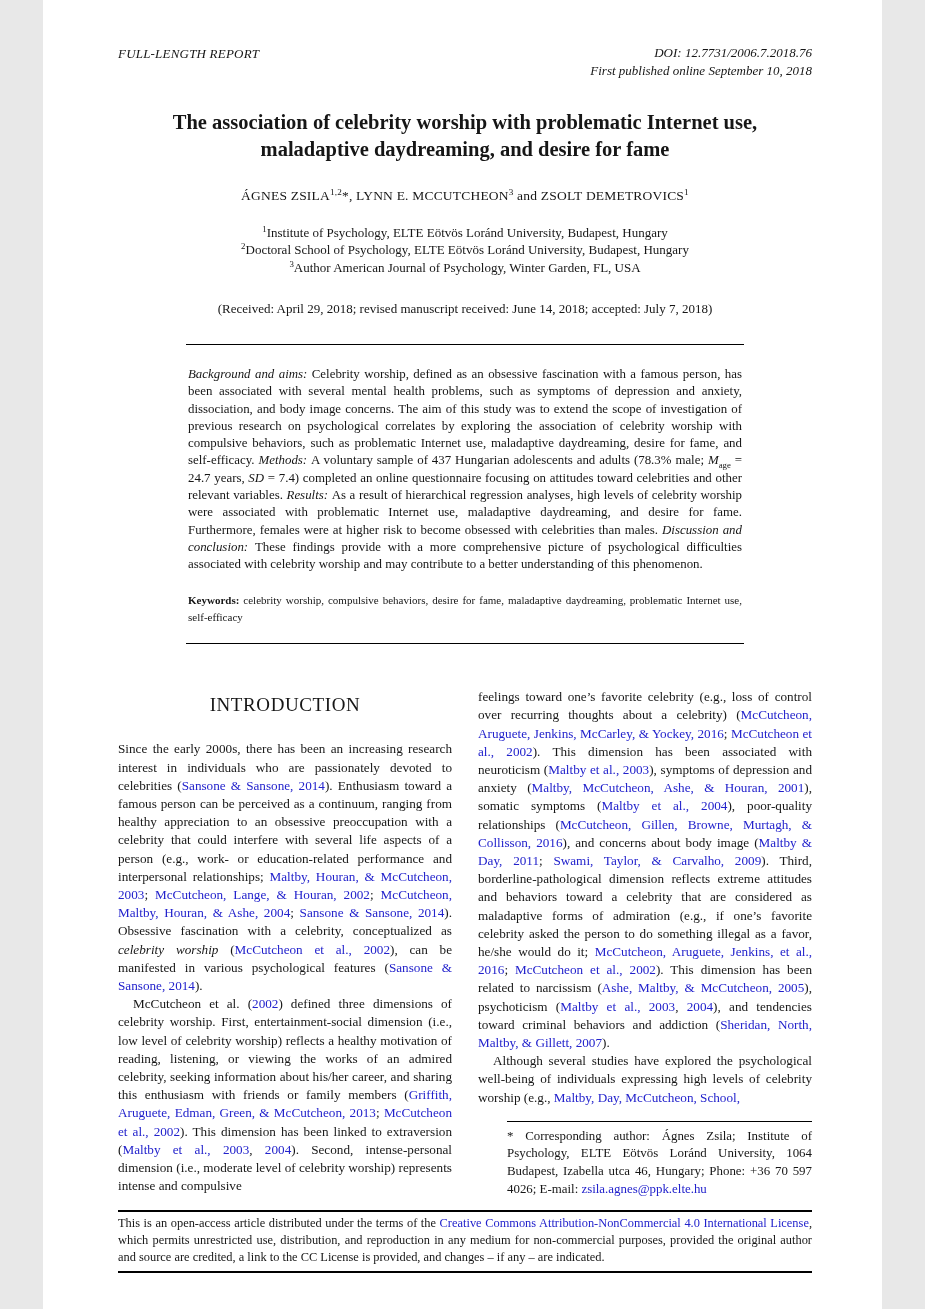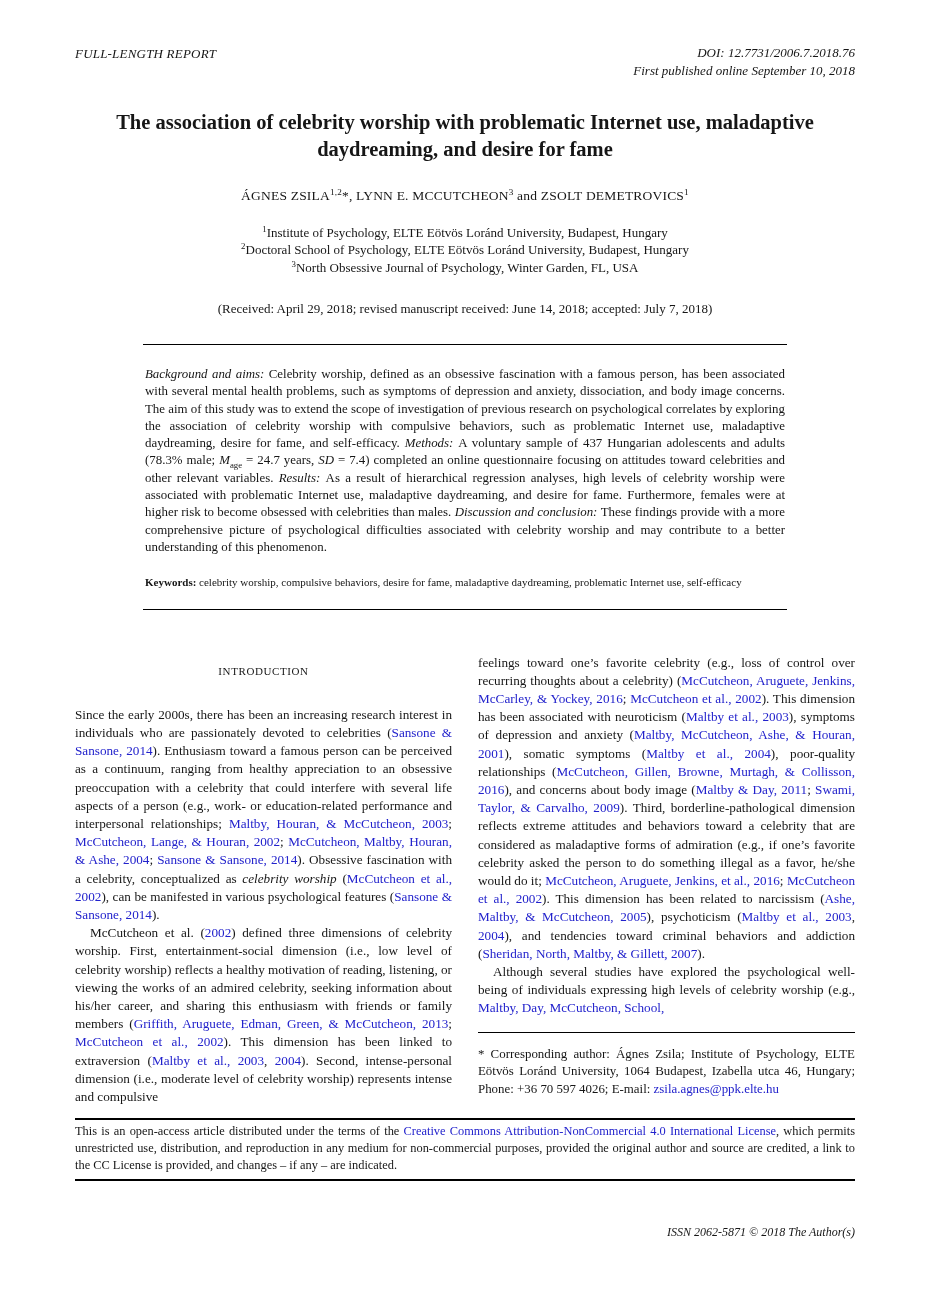--- a/index.html
+++ b/index.html
@@ -1,18 +1,18 @@
 <!DOCTYPE html>
 <html><head>
 <meta charset="utf-8">
 <style>
   html,body{margin:0;padding:0;background:#e8e8e8;}
   .page{
     position:relative;
-    width:925px;height:1309px;
+    width:839px;height:1309px;
     margin:0 auto;
     background:#ffffff;
     color:#161616;
     font-family:"Liberation Serif","DejaVu Serif",serif;
     box-sizing:border-box;
     padding:44px 70px 0 75px;
     overflow:hidden;
   }
   
   .header-row{display:flex;justify-content:space-between;align-items:flex-start;}
@@ -32,30 +32,30 @@
     border-top:1.5px solid #000;
     border-bottom:1.5px solid #000;
     padding:21px 2px 17px 2px;
   }
   .abstract-text{font-size:12.9px;line-height:17.3px;text-align:justify;margin:0;}
   .keywords{font-size:11px;line-height:17.3px;text-align:justify;margin:18px 0 0 0;}
   
   .columns{display:flex;gap:26px;margin-top:44px;}
   .col{flex:1;min-width:0;font-size:13.2px;line-height:18.2px;text-align:justify;}
   .intro-heading{
-    font-size:11px;font-weight:normal;text-align:center;
+    font-size:19px;font-weight:normal;text-align:center;
     letter-spacing:0.6px;margin:8px 0 26px 0;
   }
   .col p{margin:0;}
   .col p.indent{text-indent:15px;}
   .footnote{
     margin-top:14px;
     border-top:1px solid #000;
-    padding-top:13px;
-    font-size:12.9px;line-height:17.6px;text-align:justify;
+    padding-top:6px;
+    font-size:12.9px;line-height:17.6px;text-align:justify;margin-left:29px;
   }
   
   .open-access{
     margin-top:12px;
     border-top:2px solid #000;
     border-bottom:2px solid #000;
     padding:3px 0 5px 0;
     font-size:12.4px;line-height:16.8px;text-align:justify;
   }
   .issn{ text-align:right;font-style:italic;font-size:12px;margin-top:44px; }
@@ -79,21 +79,21 @@
     </div>
   </div>
 
   <h1 class="title">The association of celebrity worship with problematic Internet use, maladaptive daydreaming, and desire for fame</h1>
 
   <div class="authors"><span>ÁGNES ZSILA</span><span class="rt-sup">1,2</span><span>*, LYNN E. MCCUTCHEON</span><span class="rt-sup">3</span><span> and ZSOLT DEMETROVICS</span><span class="rt-sup">1</span></div>
 
   <div class="affiliations">
     <div><span class="rt-sup">1</span><span>Institute of Psychology, ELTE Eötvös Loránd University, Budapest, Hungary</span></div>
     <div><span class="rt-sup">2</span><span>Doctoral School of Psychology, ELTE Eötvös Loránd University, Budapest, Hungary</span></div>
-    <div><span class="rt-sup">3</span><span>North Obsessive Journal of Psychology, Winter Garden, FL, USA</span></div>
+    <div><span class="rt-sup">3</span><span>Author American Journal of Psychology, Winter Garden, FL, USA</span></div>
   </div>
 
   <div class="received">(Received: April 29, 2018; revised manuscript received: June 14, 2018; accepted: July 7, 2018)</div>
 
   <div class="abstract-block">
     <p class="abstract-text"><span class="rt-italic">Background and aims: </span><span>Celebrity worship, defined as an obsessive fascination with a famous person, has been associated with several mental health problems, such as symptoms of depression and anxiety, dissociation, and body image concerns. The aim of this study was to extend the scope of investigation of previous research on psychological correlates by exploring the association of celebrity worship with compulsive behaviors, such as problematic Internet use, maladaptive daydreaming, desire for fame, and self-efficacy. </span><span class="rt-italic">Methods: </span><span>A voluntary sample of 437 Hungarian adolescents and adults (78.3% male; </span><span class="rt-italic">M</span><span class="rt-sub">age</span><span> = 24.7 years, </span><span class="rt-italic">SD</span><span> = 7.4) completed an online questionnaire focusing on attitudes toward celebrities and other relevant variables. </span><span class="rt-italic">Results: </span><span>As a result of hierarchical regression analyses, high levels of celebrity worship were associated with problematic Internet use, maladaptive daydreaming, and desire for fame. Furthermore, females were at higher risk to become obsessed with celebrities than males. </span><span class="rt-italic">Discussion and conclusion: </span><span>These findings provide with a more comprehensive picture of psychological difficulties associated with celebrity worship and may contribute to a better understanding of this phenomenon.</span></p>
     <p class="keywords"><span class="rt-bold">Keywords: </span><span>celebrity worship, compulsive behaviors, desire for fame, maladaptive daydreaming, problematic Internet use, self-efficacy</span></p>
   </div>
 
   <div class="columns">

